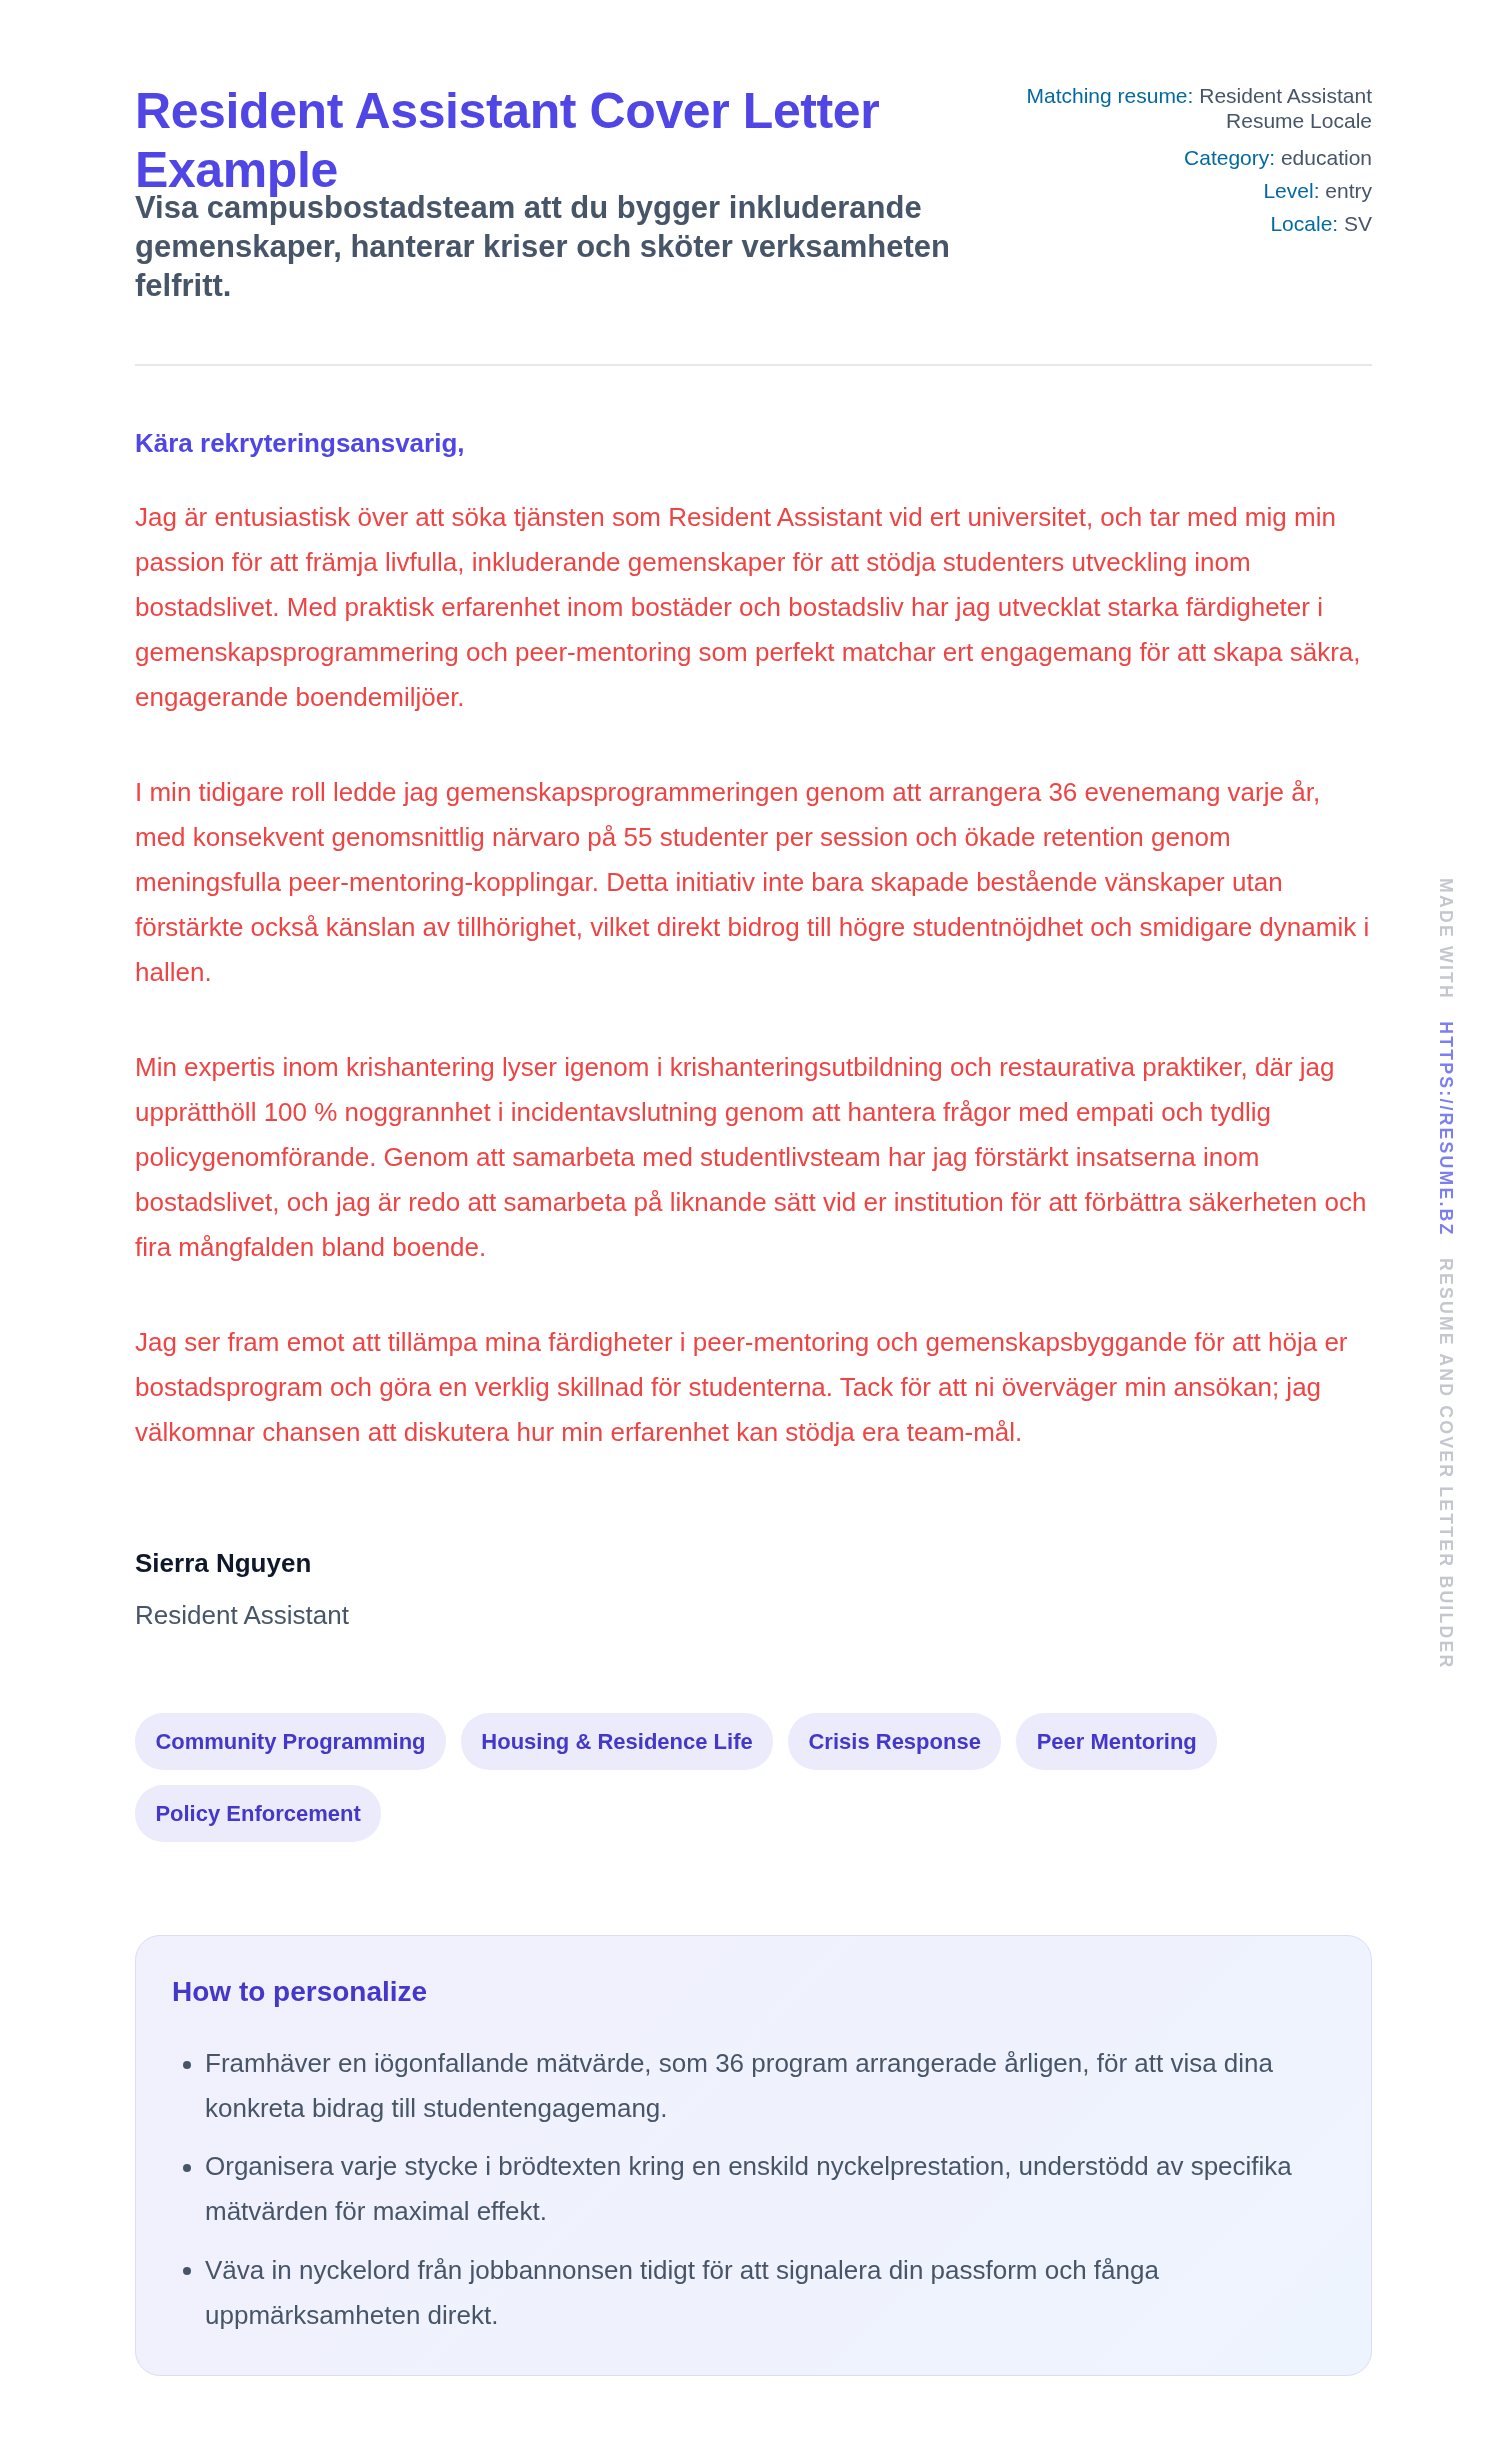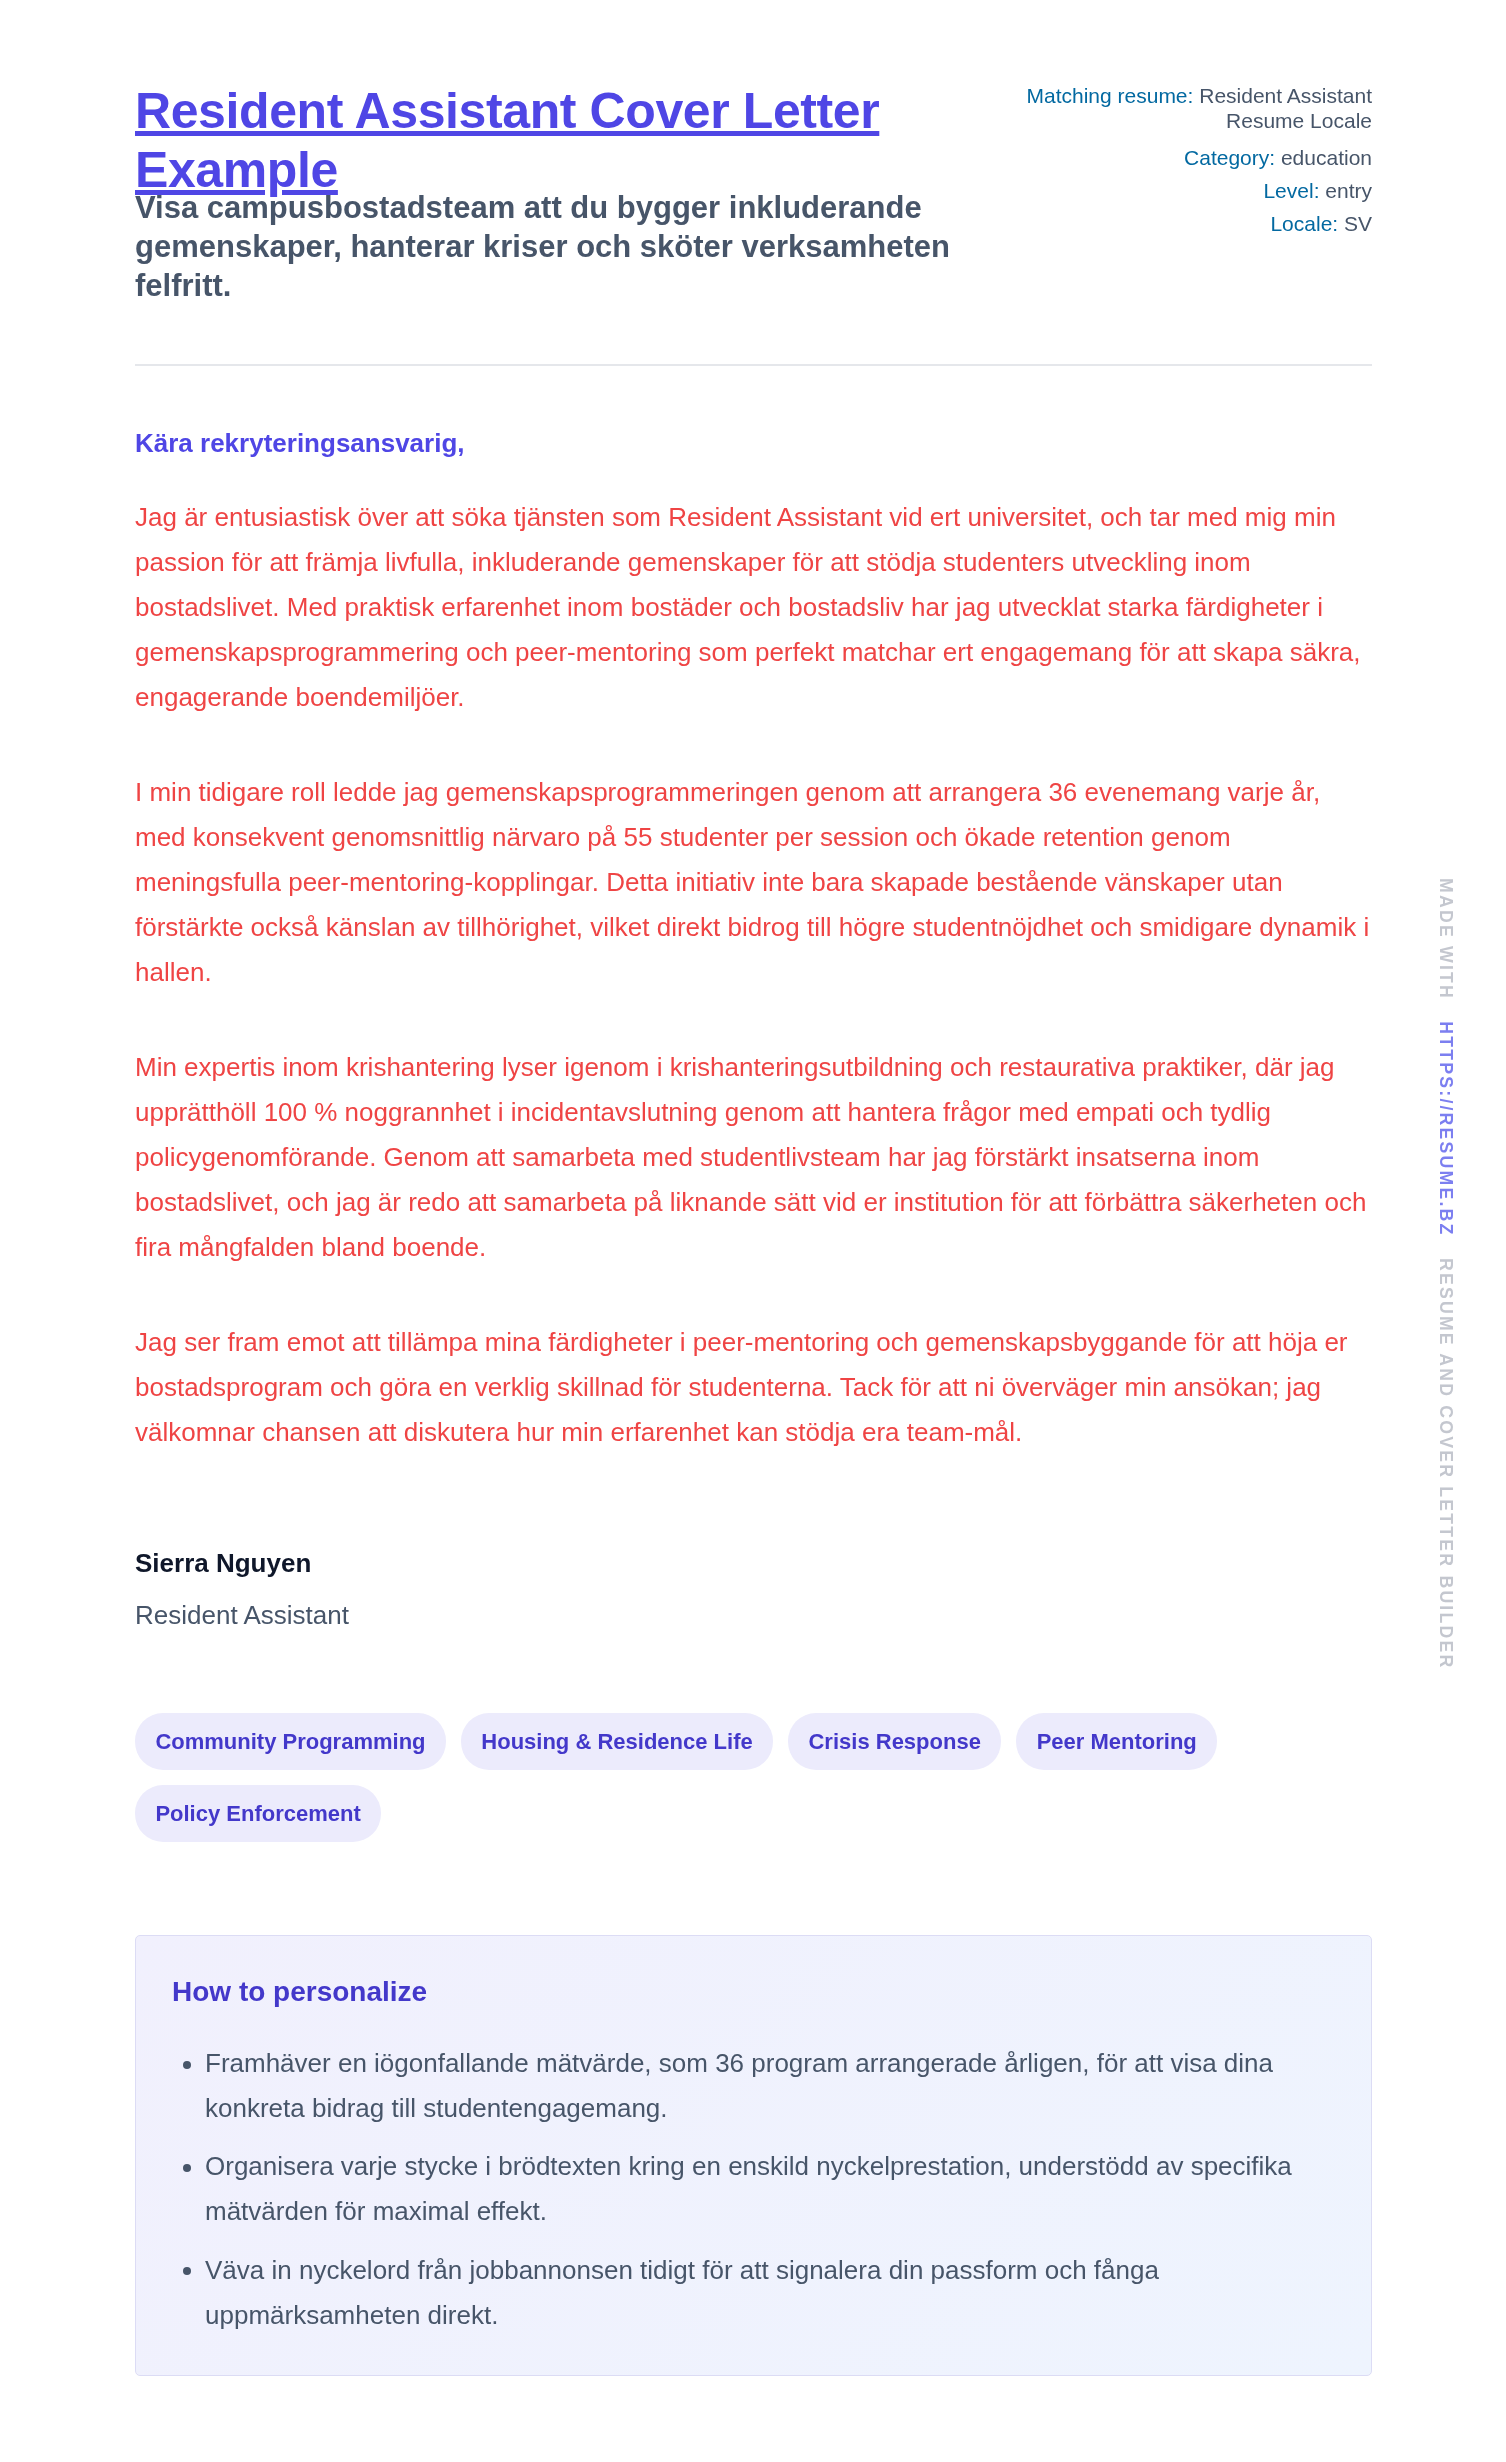--- a/index.html
+++ b/index.html
@@ -9,21 +9,20 @@
     color: #0f172a;
   }
   .page { position: absolute; left: 135px; top: 0; width: 1237px; }
 
   
   .header { position: relative; height: 366px; border-bottom: 2.7px solid #e5e7eb; box-sizing: border-box; }
   .title {
     position: absolute; left: 0; top: 82px; width: 815px; margin: 0;
     font-size: 50px; line-height: 59px; font-weight: 700; color: #4f46e5;
     letter-spacing: -0.4px;
-    text-decoration: underline;
   }
   .subtitle {
     position: absolute; left: 0; top: 188px; width: 886px; margin: 0;
     font-size: 31px; line-height: 39px; font-weight: 700; color: #475569;
   }
   .meta {
     position: absolute; right: 0; top: 83px; width: 372px; text-align: right;
     font-size: 21px; line-height: 33px; color: #475569;
   }
   .meta .row { display: block; }
@@ -50,21 +49,21 @@
   .tags { position: absolute; left: 0; top: 1713px; width: 1237px; display: flex; flex-wrap: wrap; gap: 15px 15px; }
   .tag {
     height: 57px; line-height: 57px; padding: 0 20.4px; border-radius: 28px;
     background: #ecebfc; color: #4338ca; font-size: 22px; font-weight: 700;
     white-space: nowrap; box-sizing: border-box;
   }
 
   
   .tips {
     position: absolute; left: 0; top: 1935px; width: 1237px; height: 441px; box-sizing: border-box;
-    border: 1.8px solid #dcdcf5; border-radius: 5px;
+    border: 1.8px solid #dcdcf5; border-radius: 25px;
     background: linear-gradient(135deg, #f1f0fd 0%, #eef4fe 100%);
   }
   .tips h3 {
     position: absolute; left: 36px; top: 40px; margin: 0;
     font-size: 28px; font-weight: 700; color: #4338ca;
   }
   .tips ul {
     position: absolute; left: 36px; top: 105px; width: 1170px; margin: 0; padding: 0; list-style: none;
   }
   .tips li {

